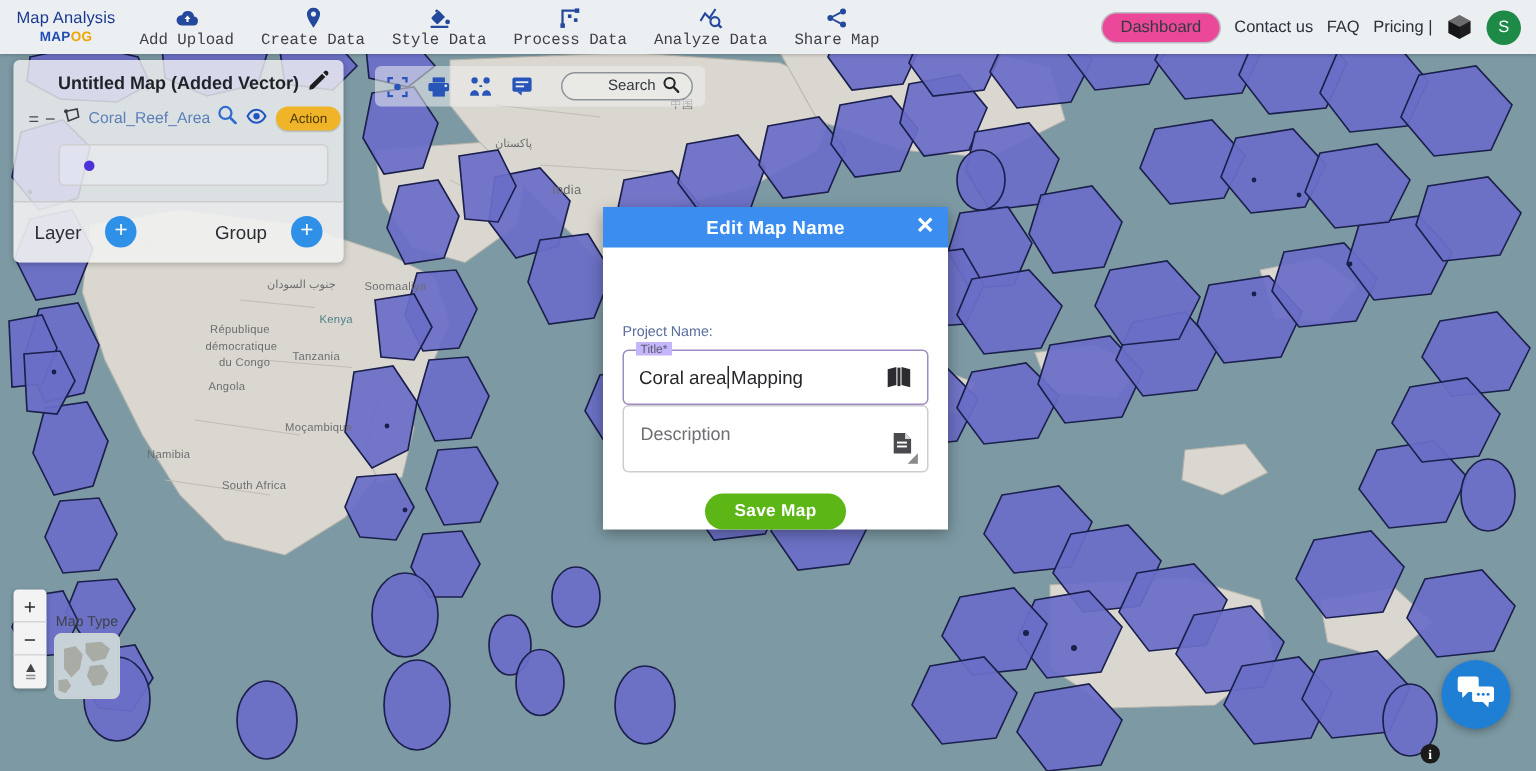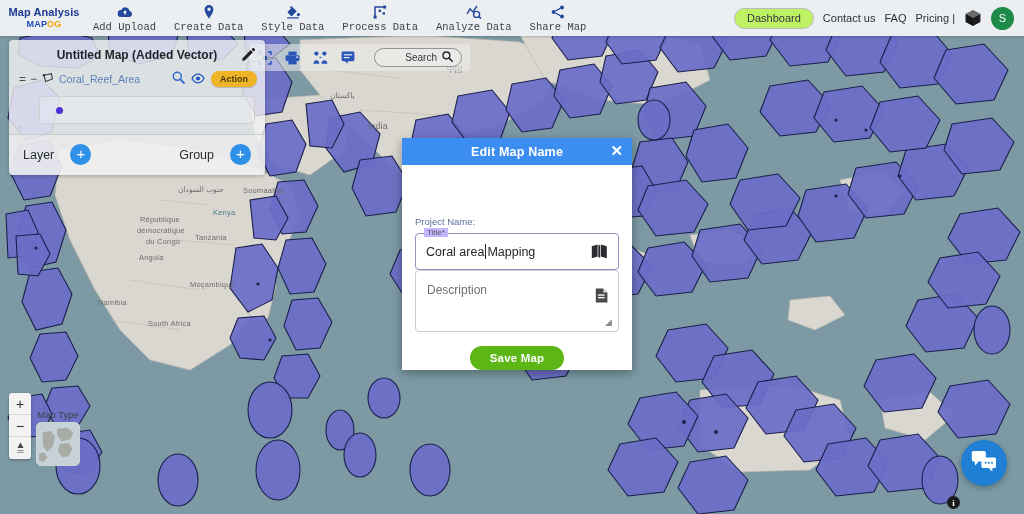--- a/index.html
+++ b/index.html
@@ -35,21 +35,21 @@
     display: flex; align-items: center;
     z-index: 40;
     box-shadow: 0 1px 2px rgba(0,0,0,.18);
   }
   .logo-wrap {
     width: 78px; padding-left: 10px;
     display: flex; flex-direction: column; align-items: center;
     line-height: 1;
   }
   .logo-title {
-    font-size: 11px; font-weight: bold; color: #1a3a8f; letter-spacing: .1px;
+    font-size: 11px; font-weight: normal; color: #1a3a8f; letter-spacing: .1px;
     white-space: nowrap;
   }
   .logo-sub { font-size: 9px; font-weight: bold; margin-top: 2px; letter-spacing: .2px; }
   .logo-sub .p1 { color: #1f4bb5; }
   .logo-sub .p2 { color: #f0a500; }
 
   .nav { display: flex; align-items: flex-end; margin-left: 6px; font-family: Liberation Mono, monospace; }
   .nav-item {
     display: flex; flex-direction: column; align-items: center; justify-content: center;
     padding: 0 9px; cursor: pointer; line-height: 1;
@@ -59,34 +59,34 @@
     font-size: 10.5px; color: #3f3f46; margin-top: 3px; white-space: nowrap;
   }
 
   .header-right {
     margin-left: auto; display: flex; align-items: center; gap: 9px;
     padding-right: 10px;
   }
   .dashboard-btn {
     border: 1px solid #b9bcc2; border-radius: 14px;
     padding: 3px 12px 4px; font-size: 11px; color: #333840;
-    background: #bef264; cursor: pointer; white-space: nowrap;
+    background: #ec4899; cursor: pointer; white-space: nowrap;
   }
   .hlink { font-size: 11px; color: #2c3038; cursor: pointer; white-space: nowrap; }
   .cube-icon { cursor: pointer; display: flex; }
   .avatar {
     width: 23px; height: 23px; border-radius: 50%;
     background: #1e8a48; color: #fff; font-size: 11px;
     display: flex; align-items: center; justify-content: center;
     cursor: pointer; font-weight: 500;
   }
 
   
   #layer-panel {
-    position: absolute; left: 9px; top: 40px; width: 256px;
+    position: absolute; left: 9px; top: 40px; width: 220px;
     background: rgba(243,243,243,.80);
     border-radius: 4px;
     box-shadow: 0 1px 4px rgba(0,0,0,.25);
     z-index: 30;
     overflow: hidden;
   }
   .lp-title-row {
     display: flex; align-items: center; justify-content: center;
     position: relative; padding: 8px 10px 6px;
   }
@@ -97,21 +97,21 @@
     display: flex; align-items: center; gap: 5px;
     padding: 2px 8px 2px 10px;
   }
   .lp-grip { color: #4b4b4f; font-size: 12px; letter-spacing: -1px; cursor: grab; }
   .lp-minus { color: #4b4b4f; font-size: 12px; cursor: pointer; }
   .lp-layer-name {
     font-size: 10.5px; color: #5d7fb8; cursor: pointer; white-space: nowrap;
   }
   .lp-icons { margin-left: auto; display: flex; align-items: center; gap: 6px; }
   .action-btn {
-    background: #f0b429; color: #4a3a06; font-size: 9px; font-weight: bold;
+    background: #f0b429; color: #4a3a06; font-size: 9px; font-weight: normal;
     border-radius: 9px; padding: 3px 9px; cursor: pointer;
     box-shadow: 0 1px 1px rgba(0,0,0,.18);
   }
   .legend-box {
     margin: 6px 10px 10px 30px; height: 28px;
     border: 1px solid #cfcfcf; border-radius: 4px;
     display: flex; align-items: center; padding-left: 16px;
     background: rgba(255,255,255,.25);
   }
   .legend-dot { width: 7px; height: 7px; border-radius: 50%; background: #4c32d6; }
@@ -177,21 +177,21 @@
   .field-value { font-size: 12.5px; color: #27272b; display: flex; align-items: flex-end; }
   .caret {
     display: inline-block; width: 1px; height: 15px; background: #27272b;
     margin: 0 1px; vertical-align: middle;
   }
   .field-icon { margin-left: auto; display: flex; }
 
   .desc-label { font-size: 9.5px; color: #5a6d9c; margin: 13px 0 6px; }
   .textarea-box {
     position: relative; border: 1px solid #cdcdd2; border-radius: 4px;
-    height: 62px; padding: 9px 11px;
+    height: 45px; padding: 9px 11px;
   }
   .ta-placeholder { font-size: 12px; color: #6e6e73; }
   .ta-icon { position: absolute; right: 10px; top: 17px; }
   .ta-resize { position: absolute; right: 6px; bottom: 4px; color: #8c8c90; font-size: 9px; }
 
   .save-wrap { display: flex; justify-content: center; margin-top: 14px; }
   .save-btn {
     background: #5cb615; color: #fff; border-radius: 13px;
     font-size: 11.5px; font-weight: bold; padding: 6px 20px;
     cursor: pointer; letter-spacing: .2px;

